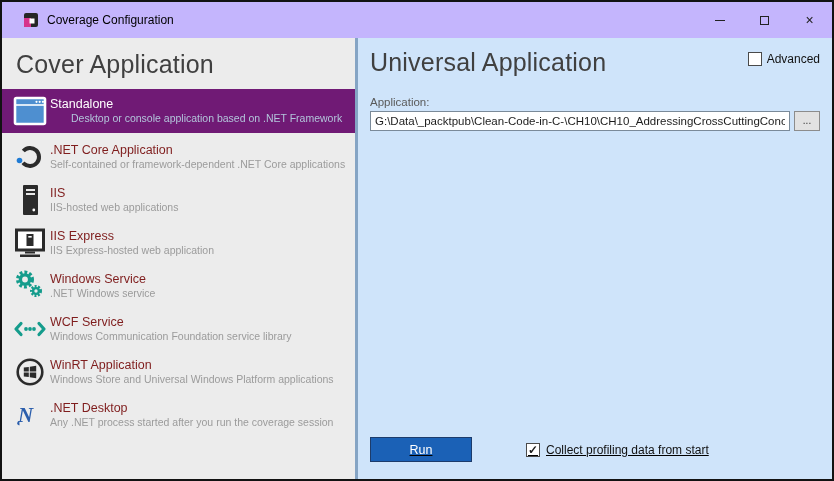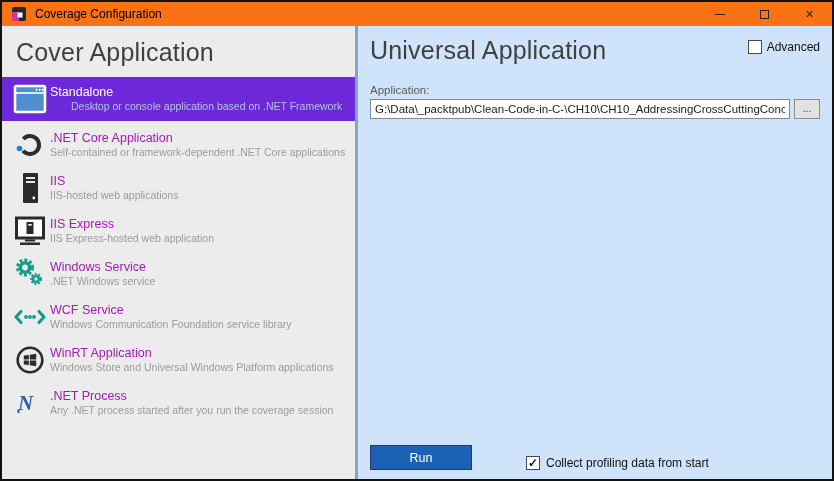--- a/index.html
+++ b/index.html
@@ -3,22 +3,22 @@
 <meta charset="utf-8">
 <style>
   * { margin:0; padding:0; box-sizing:border-box; }
   html,body { background:#fff; font-family:"Liberation Sans", sans-serif; }
   .window{
     width:834px; height:481px; border:2px solid #121212; background:#fff;
     display:flex; flex-direction:column; position:relative; overflow:hidden;
   }
   
   .titlebar{
-    height:24px; background:#f97316; display:flex; align-items:center;
-    padding-left:9px; flex:0 0 auto;
+    height:36px; background:#c4b5fd; display:flex; align-items:center;
+    padding-left:21px; flex:0 0 auto;
   }
   .app-icon{ width:16px; height:16px; margin-right:8px; flex:0 0 auto; }
   .win-title{ font-size:12px; color:#000; }
   .controls{ margin-left:auto; display:flex; height:100%; }
   .ctrl{
     width:45px; height:100%; display:flex; align-items:center; justify-content:center;
     color:#222; cursor:default;
   }
   .min-glyph{ width:10px; height:1px; background:#222; display:block; }
   .max-glyph{ width:9px; height:9px; border:1px solid #222; display:block; }
@@ -32,23 +32,23 @@
   }
   .left-panel .panel-heading{ margin:12px 0 10px 14px; }
   .item{
     display:flex; align-items:center; height:37px; margin-bottom:6px;
     padding:0 8px 0 8px; cursor:pointer;
   }
   .item .icon{
     width:40px; flex:0 0 auto; display:flex; align-items:center; justify-content:center;
   }
   .item .texts{ display:flex; flex-direction:column; justify-content:center; min-width:0; }
-  .item .label{ font-size:12.5px; color:#a21caf; line-height:15px; }
+  .item .label{ font-size:12.5px; color:#7f1d1d; line-height:15px; }
   .item .desc{ font-size:10.5px; color:#9B9B9B; line-height:13px; white-space:nowrap; }
-  .item.selected{ background:#6d28d9; height:44px; margin-bottom:5px; }
+  .item.selected{ background:#701a75; height:44px; margin-bottom:5px; }
   .item.selected .label{ color:#FFFFFF; }
   .item.selected .desc{ color:#B3C5DB;margin-left:21px; }
   
   .divider{ width:3px; flex:0 0 auto; background:#85A4C4; }
   
   .right-panel{
     flex:1; background:#CFE4FA; position:relative; padding:0 12px;
     overflow:hidden;
   }
   .rp-header{ display:flex; align-items:flex-start; }
@@ -67,21 +67,21 @@
   .app-input{
     flex:1; height:20px; border:1px solid #7A8A99; background:#fff;
     font-family:"Liberation Sans", sans-serif; font-size:11.5px; color:#1C1C1C;
     padding:1px 4px; white-space:nowrap; overflow:hidden;
   }
   .browse{
     width:26px; height:20px; background:#E2E2E2; border:1px solid #8C8C8C;
     font-size:10px; color:#333; line-height:1; cursor:pointer;
   }
   .bottom-row{
-    position:absolute; left:12px; bottom:9px; display:flex; align-items:flex-end; gap:14px;
+    position:absolute; left:12px; bottom:17px; display:flex; align-items:center; gap:14px;text-decoration:underline;
   }
   .run{
     width:102px; height:25px; background:#1B61B6; border:1px solid #1D3C6B;
     color:#fff; font-family:"Liberation Sans", sans-serif; font-size:12.5px; cursor:pointer;
   }
   .collect{ display:flex; align-items:center; gap:6px; cursor:pointer;margin-left:40px; }
 </style>
 </head>
 <body>
 
@@ -228,21 +228,21 @@
       </div>
 
       <div class="item">
         <span class="icon">
           <svg width="30" height="24" viewBox="0 0 30 24">
             <text x="3" y="19" font-family="Liberation Serif, serif" font-style="italic" font-weight="bold" font-size="21" fill="#2B5EAC">N</text>
             <path d="M4 19 q-2 2 0.5 2.4" stroke="#2B5EAC" stroke-width="2" fill="none"></path>
           </svg>
         </span>
         <span class="texts">
-          <span class="label">.NET Process</span>
+          <span class="label">.NET Desktop</span>
           <span class="desc">Any .NET process started after you run the coverage session</span>
         </span>
       </div>
     </div>
 
     <div class="divider"></div>
 
     <div class="right-panel">
       <div class="rp-header">
         <div class="panel-heading">Universal Application</div>

